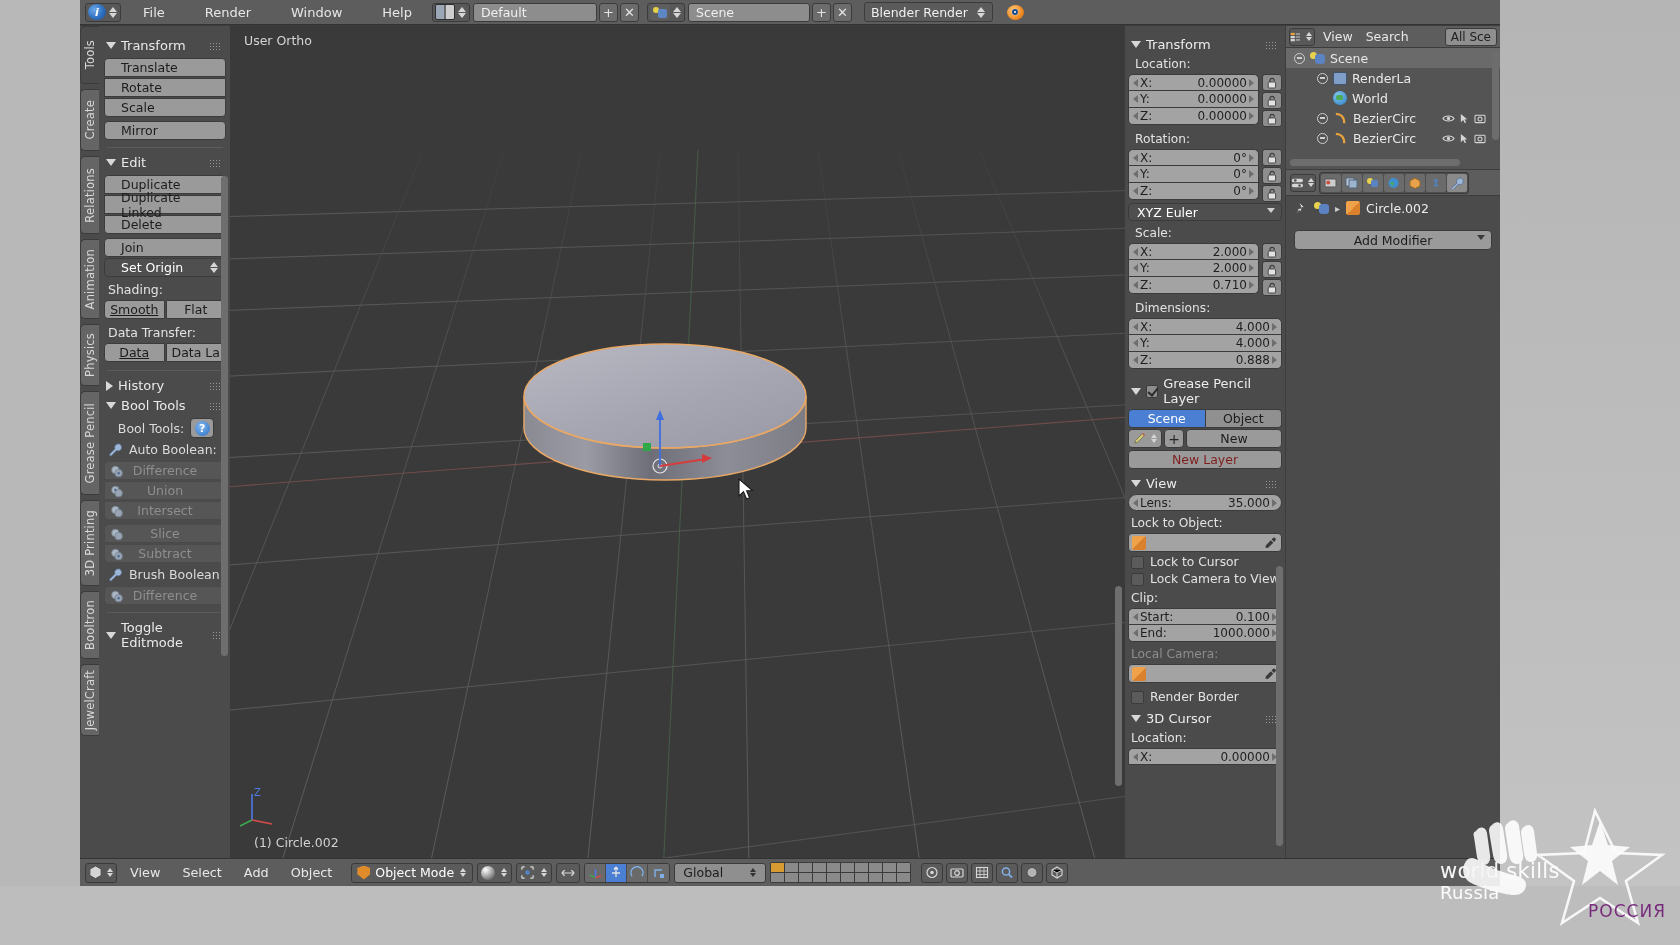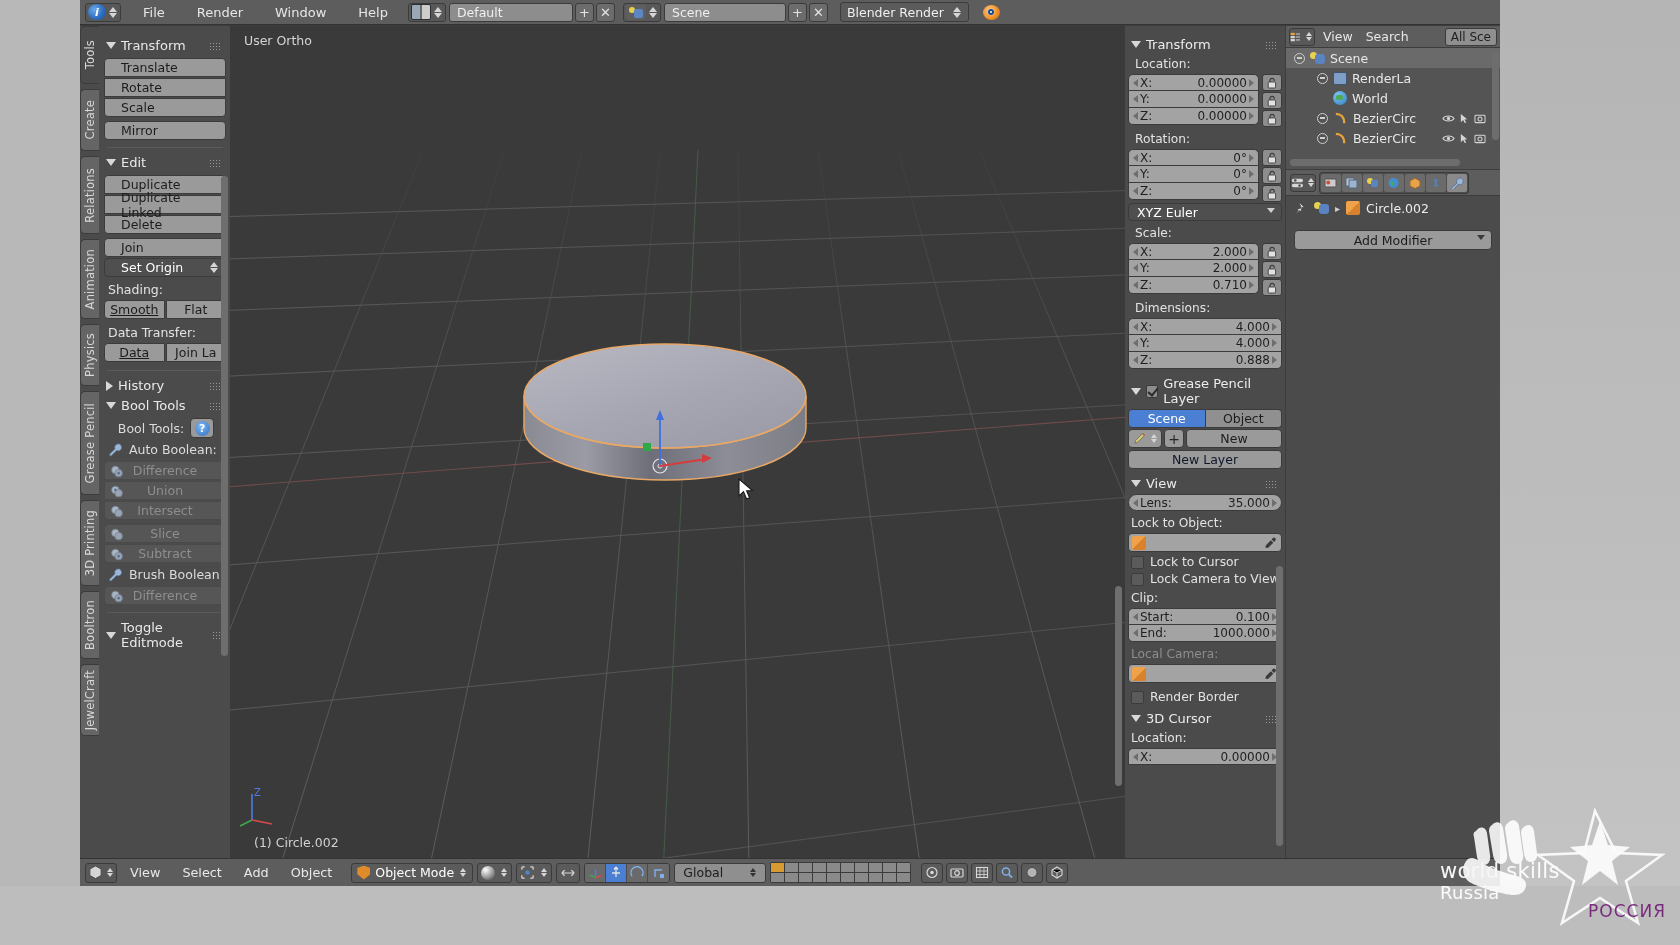--- a/index.html
+++ b/index.html
@@ -29,21 +29,21 @@
   .blender-logo{ width:18px;height:16px;border-radius:50%;
         background:radial-gradient(circle at 35% 35%, #6aa7e8 0%, #2f6fc0 55%, #1d4f92 100%);
         display:flex; align-items:center; justify-content:center; color:#fff;
         font-size:11px; font-weight:bold; font-style:italic;}
   .spin{ display:inline-flex; flex-direction:column; justify-content:center; align-items:center;
          width:10px; margin-left:2px; }
   .spin i{ display:block; width:0;height:0;border-left:4px solid transparent;
            border-right:4px solid transparent; }
   .spin i.up{ border-bottom:5px solid #d6d6d6; margin-bottom:1px;}
   .spin i.dn{ border-top:5px solid #d6d6d6;}
-  .menu{ display:flex; align-items:center; gap:8px; margin-left:10px;}
+  .menu{ display:flex; align-items:center; gap:16px; margin-left:10px;}
   .menu span{ padding:2px 12px; color:#e6e6e6; font-size:13px; }
   .layout-icon{ width:20px;height:16px;border:1px solid #2e2e2e;border-radius:2px;
       background:linear-gradient(90deg,#9aa7b5 0 45%, #6b6b6b 45% 55%, #cdcdcd 55% 100%); }
   .combo{ height:19px; background:#8d8d8d; border:1px solid #3b3b3b; border-radius:3px;
           display:flex;align-items:center; color:#efefef; padding:0 7px; font-size:12.5px;}
   .sqbtn{ width:19px;height:19px;background:#6c6c6c;border:1px solid #3b3b3b;
           border-radius:3px;display:flex;align-items:center;justify-content:center;
           color:#e3e3e3;font-size:13px;margin-left:2px;}
   .scenechip{ width:20px;height:16px;border-radius:3px;background:#5e5e5e;
       display:flex;align-items:center;justify-content:center; position:relative;}
@@ -141,21 +141,21 @@
           color:#fff;font-size:12.5px;display:flex;align-items:center;padding-left:8px;
           margin:1px 0 2px 0; position:relative;}
   .euler::after{content:"";position:absolute;right:6px;top:4px;width:0;height:0;
       border-left:4px solid transparent;border-right:4px solid transparent;border-top:5px solid #cfcfcf;}
   .toggle2{ display:flex; margin:2px 0 1px 0;}
   .toggle2 div{ flex:1; height:19px; display:flex;align-items:center;justify-content:center;
       font-size:12.5px; border:1px solid #3b3b3b;}
   .toggle2 .on{ background:#4a7fd4; color:#fff; border-radius:4px 0 0 4px;}
   .toggle2 .off{ background:#909090; color:#1d1d1d; border-radius:0 4px 4px 0; border-left:none;}
   .wide{ height:19px;background:#9a9a9a;border:1px solid #3b3b3b;border-radius:4px;
-         color:#0f172a;font-size:12.5px;display:flex;align-items:center;justify-content:center;
+         color:#7f1d1d;font-size:12.5px;display:flex;align-items:center;justify-content:center;
          margin-bottom:2px;}
   .chkrow{ display:flex;align-items:center;gap:6px;margin:3px 0 3px 3px;}
   .chk{ width:13px;height:13px;background:#5b5b5b;border:1px solid #3b3b3b;border-radius:2px;}
   .chk.on{ background:#8d8d8d; position:relative;}
   .chk.on::after{content:"";position:absolute;left:3px;top:0px;width:4px;height:8px;
       border:solid #2a2a2a;border-width:0 2px 2px 0;transform:rotate(40deg);}
   .chkrow span{ font-size:12.3px;color:#e2e2e2;}
   .objfield{ height:19px;background:#a3a3a3;border:1px solid #3b3b3b;border-radius:4px;
       display:flex;align-items:center;padding-left:3px; position:relative; margin-bottom:2px;}
   .cube{ width:14px;height:14px;
@@ -369,21 +369,21 @@
         </div>
 
         <div class="lbl">Shading:</div>
         <div class="row2">
           <div class="btn">Smooth</div>
           <div class="btn">Flat</div>
         </div>
         <div class="lbl">Data Transfer:</div>
         <div class="row2">
           <div class="btn">Data</div>
-          <div class="btn">Join La</div>
+          <div class="btn">Data La</div>
         </div>
 
         <div class="divider"></div>
         <div class="sect">
           <i class="tri right"></i>
           <b>History</b>
           <i class="grip"></i>
         </div>
         <div class="sect" style="margin-top:3px">
           <i class="tri"></i>

